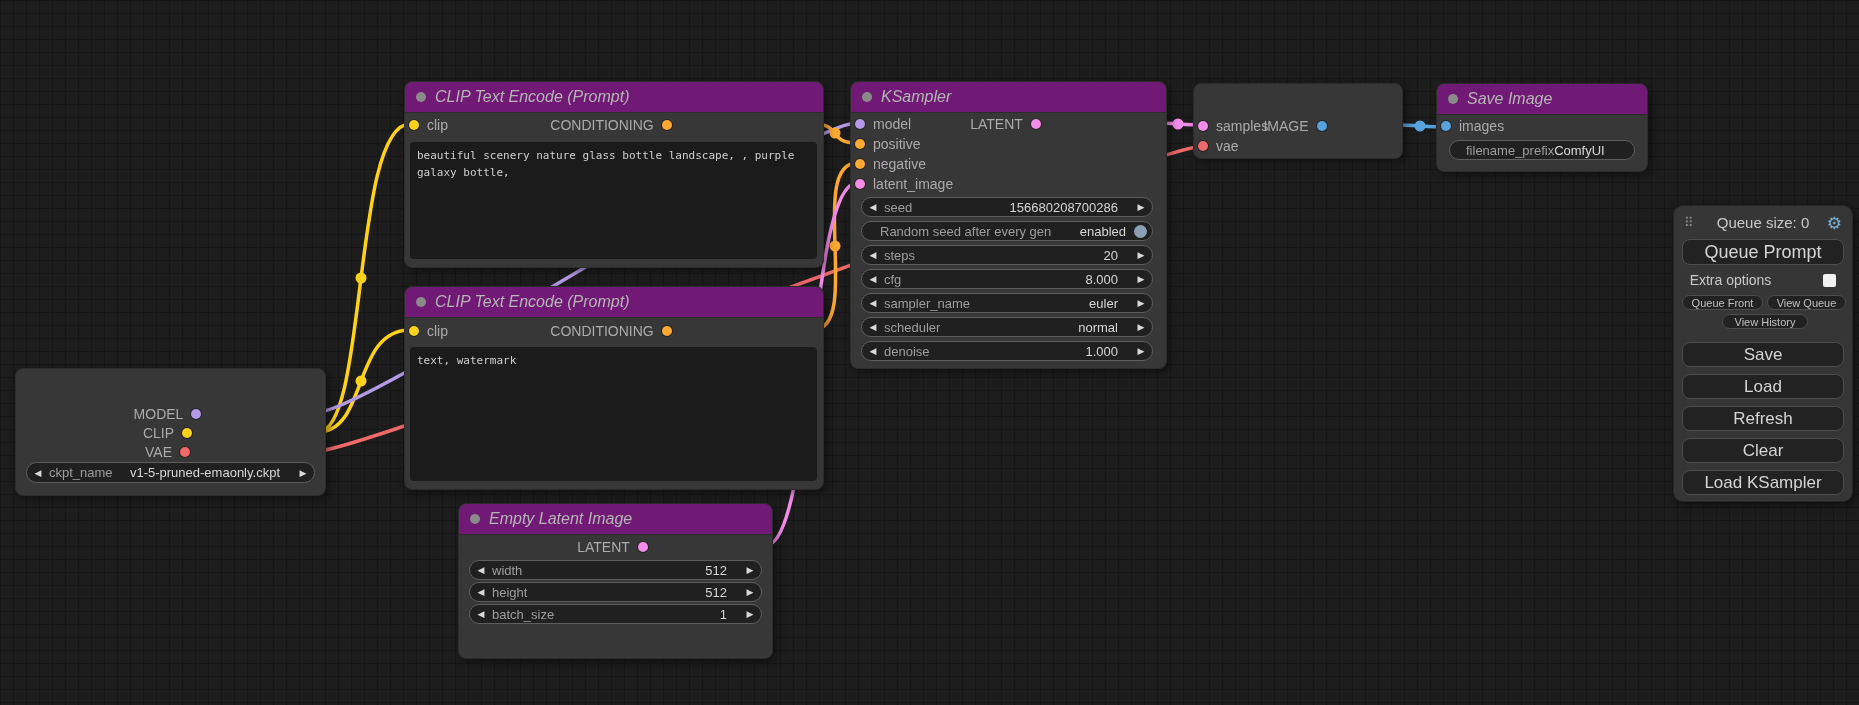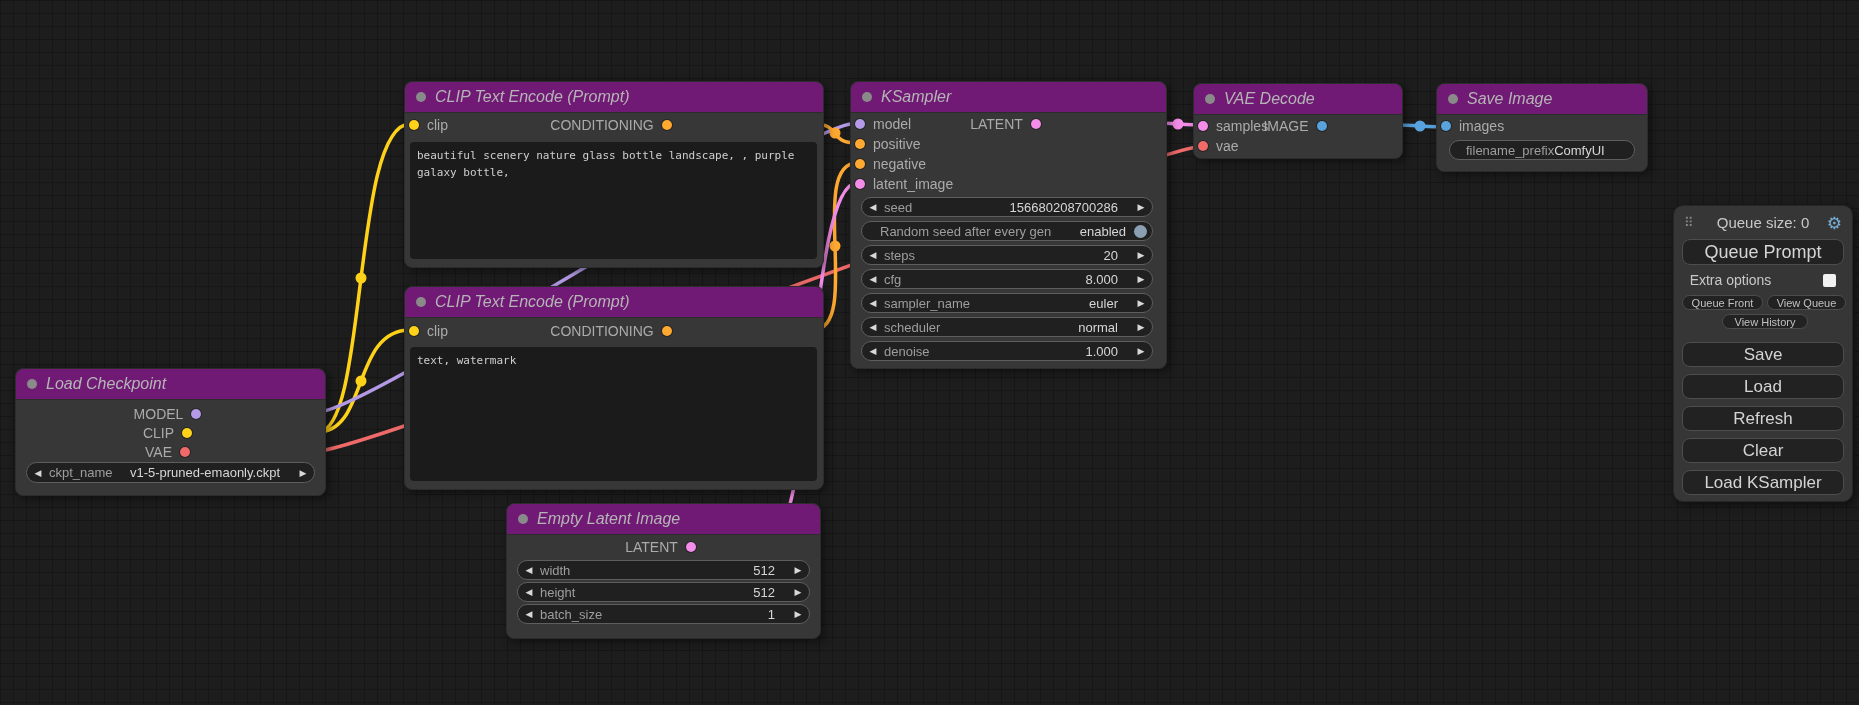--- a/index.html
+++ b/index.html
@@ -118,45 +118,41 @@
       <span>clip</span>
     </div>
     <div class="slotrow out" style="top:34px;right:0;">
       <span>CONDITIONING</span>
       <span class="slotdot" style="background: rgb(255, 169, 49);"></span>
     </div>
     <div class="textarea" style="left:5px;right:6px;top:60px;bottom:8px;">text, watermark</div>
   </div>
 
   <div class="node" style="left:15px;top:368px;width:311px;height:128px;">
-    <div class="titlebar">
-      <div class="titledot" style="background: rgb(138, 138, 138);"></div>
-      <div class="title">Load Checkpoint</div>
-    </div>
     <div class="slotrow out" style="top:35px;right:0;">
       <span>MODEL</span>
       <span class="slotdot" style="background: rgb(180, 154, 230);"></span>
     </div>
     <div class="slotrow out" style="top:54px;right:0;">
       <span>CLIP</span>
       <span class="slotdot" style="background: rgb(255, 210, 26);"></span>
     </div>
     <div class="slotrow out" style="top:73px;right:0;">
       <span>VAE</span>
       <span class="slotdot" style="background: rgb(240, 106, 106);"></span>
     </div>
     <div class="widget" style="left:10px;right:10px;top:93px;height:21px;">
       <span class="warr">◀</span>
       <span class="wlabel">ckpt_name</span>
       <span class="wvalue">v1-5-pruned-emaonly.ckpt</span>
       <span class="warr">▶</span>
     </div>
   </div>
 
-  <div class="node" style="left:458px;top:503px;width:315px;height:136px;margin-left:48px;">
+  <div class="node" style="left:458px;top:503px;width:315px;height:156px;">
     <div class="titlebar">
       <div class="titledot" style="background: rgb(138, 138, 138);"></div>
       <div class="title">Empty Latent Image</div>
     </div>
     <div class="slotrow out" style="top:33px;right:0;">
       <span>LATENT</span>
       <span class="slotdot" style="background: rgb(244, 140, 233);"></span>
     </div>
     <div class="widget" style="left:10px;right:10px;top:56px;">
       <span class="warr">◀</span>
@@ -241,24 +237,20 @@
     </div>
     <div class="widget" style="left:10px;right:13px;top:259px;">
       <span class="warr">◀</span>
       <span class="wlabel">denoise</span>
       <span class="wvalue">1.000</span>
       <span class="warr">▶</span>
     </div>
   </div>
 
   <div class="node" style="left:1193px;top:83px;width:210px;height:76px;">
-    <div class="titlebar">
-      <div class="titledot" style="background: rgb(138, 138, 138);"></div>
-      <div class="title">VAE Decode</div>
-    </div>
     <div class="slotrow in" style="top:32px;left:2px;">
       <span class="slotdot" style="background: rgb(244, 140, 233);"></span>
       <span>samples</span>
     </div>
     <div class="slotrow out" style="top:32px;right:0;">
       <span>IMAGE</span>
       <span class="slotdot" style="background: rgb(88, 162, 221);"></span>
     </div>
     <div class="slotrow in" style="top:52px;left:2px;">
       <span class="slotdot" style="background: rgb(240, 106, 106);"></span>

